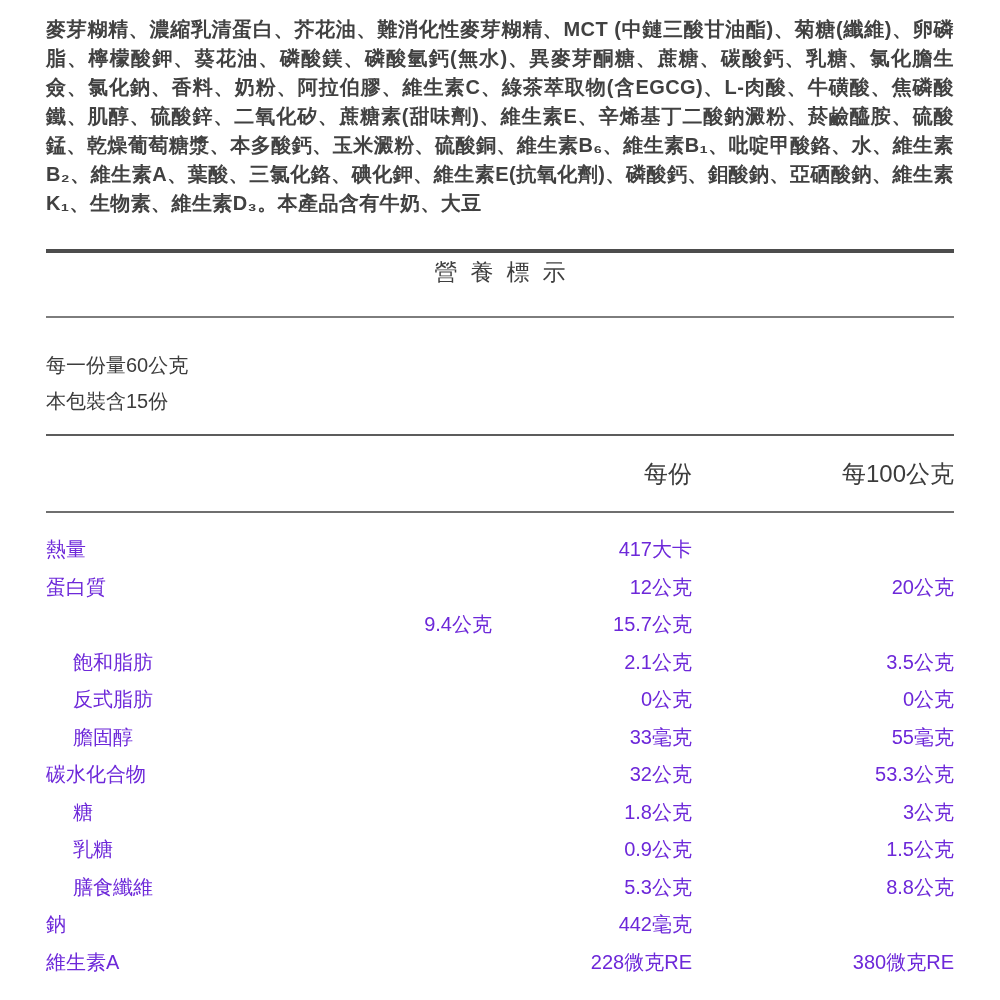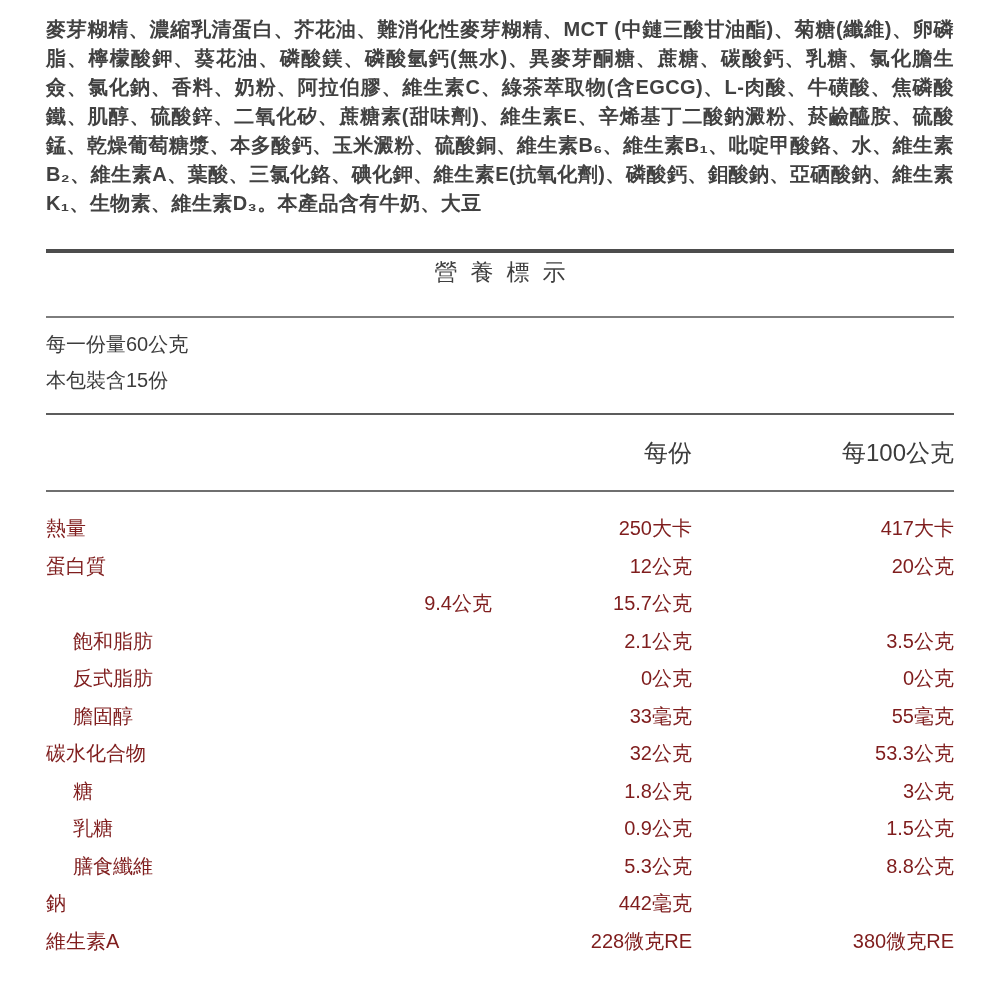--- a/index.html
+++ b/index.html
@@ -32,33 +32,33 @@
     margin-top: 8px;
     font-size: 23px;
     font-weight: 400;
     line-height: 23px;
     text-align: center;
     letter-spacing: 13px;
     padding-left: 13px; 
     color: #3f3f3f;
   }
 
-  .serving { margin-top: 8px; font-size: 20px; line-height: 36px; color: #3c3c3c; }
+  .serving { margin-top: 29px; font-size: 20px; line-height: 36px; color: #3c3c3c; }
 
   .trow {
     display: grid;
     grid-template-columns: minmax(0, 1fr) 200px 262px;
     align-items: center;
   }
   .trow .cell.v1, .trow .cell.v2 { text-align: right; }
 
   .thead { padding-top: 26px; font-size: 24px; line-height: 24px; color: #3c3c3c; }
 
   .tbody { padding-top: 18px; }
-  .tbody .trow { height: 37.5px; font-size: 20px; color: #7f1d1d; }
+  .tbody .trow { height: 37.5px; font-size: 20px; color: #6d28d9; }
   .tbody .trow.indent .cell.label { padding-left: 27px; }
 </style>
 </head>
 <body>
 
 <div class="page">
 
   <p class="ingredients">麥芽糊精、濃縮乳清蛋白、芥花油、難消化性麥芽糊精、MCT (中鏈三酸甘油酯)、菊糖(纖維)、卵磷脂、檸檬酸鉀、葵花油、磷酸鎂、磷酸氫鈣(無水)、異麥芽酮糖、蔗糖、碳酸鈣、乳糖、氯化膽生僉、氯化鈉、香料、奶粉、阿拉伯膠、維生素C、綠茶萃取物(含EGCG)、L-肉酸、牛磺酸、焦磷酸鐵、肌醇、硫酸鋅、二氧化矽、蔗糖素(甜味劑)、維生素E、辛烯基丁二酸鈉澱粉、菸鹼醯胺、硫酸錳、乾燥葡萄糖漿、本多酸鈣、玉米澱粉、硫酸銅、維生素B₆、維生素B₁、吡啶甲酸鉻、水、維生素B₂、維生素A、葉酸、三氯化鉻、碘化鉀、維生素E(抗氧化劑)、磷酸鈣、鉬酸鈉、亞硒酸鈉、維生素K₁、生物素、維生素D₃。本產品含有牛奶、大豆</p>
 
   <div class="rule rule-thick"></div>
@@ -79,21 +79,20 @@
       <div class="cell label"></div>
       <div class="cell v1">每份</div>
       <div class="cell v2">每100公克</div>
     </div>
 
     <div class="rule rule-post-header"></div>
 
     <div class="tbody" id="rows">
         <div class="trow">
           <div class="cell label">熱量</div>
-          <div class="cell v1">250大卡</div>
           <div class="cell v2">417大卡</div>
         </div>
         <div class="trow">
           <div class="cell label">蛋白質</div>
           <div class="cell v1">12公克</div>
           <div class="cell v2">20公克</div>
         </div>
         <div class="trow">
           <div class="cell v1">9.4公克</div>
           <div class="cell v2">15.7公克</div>

